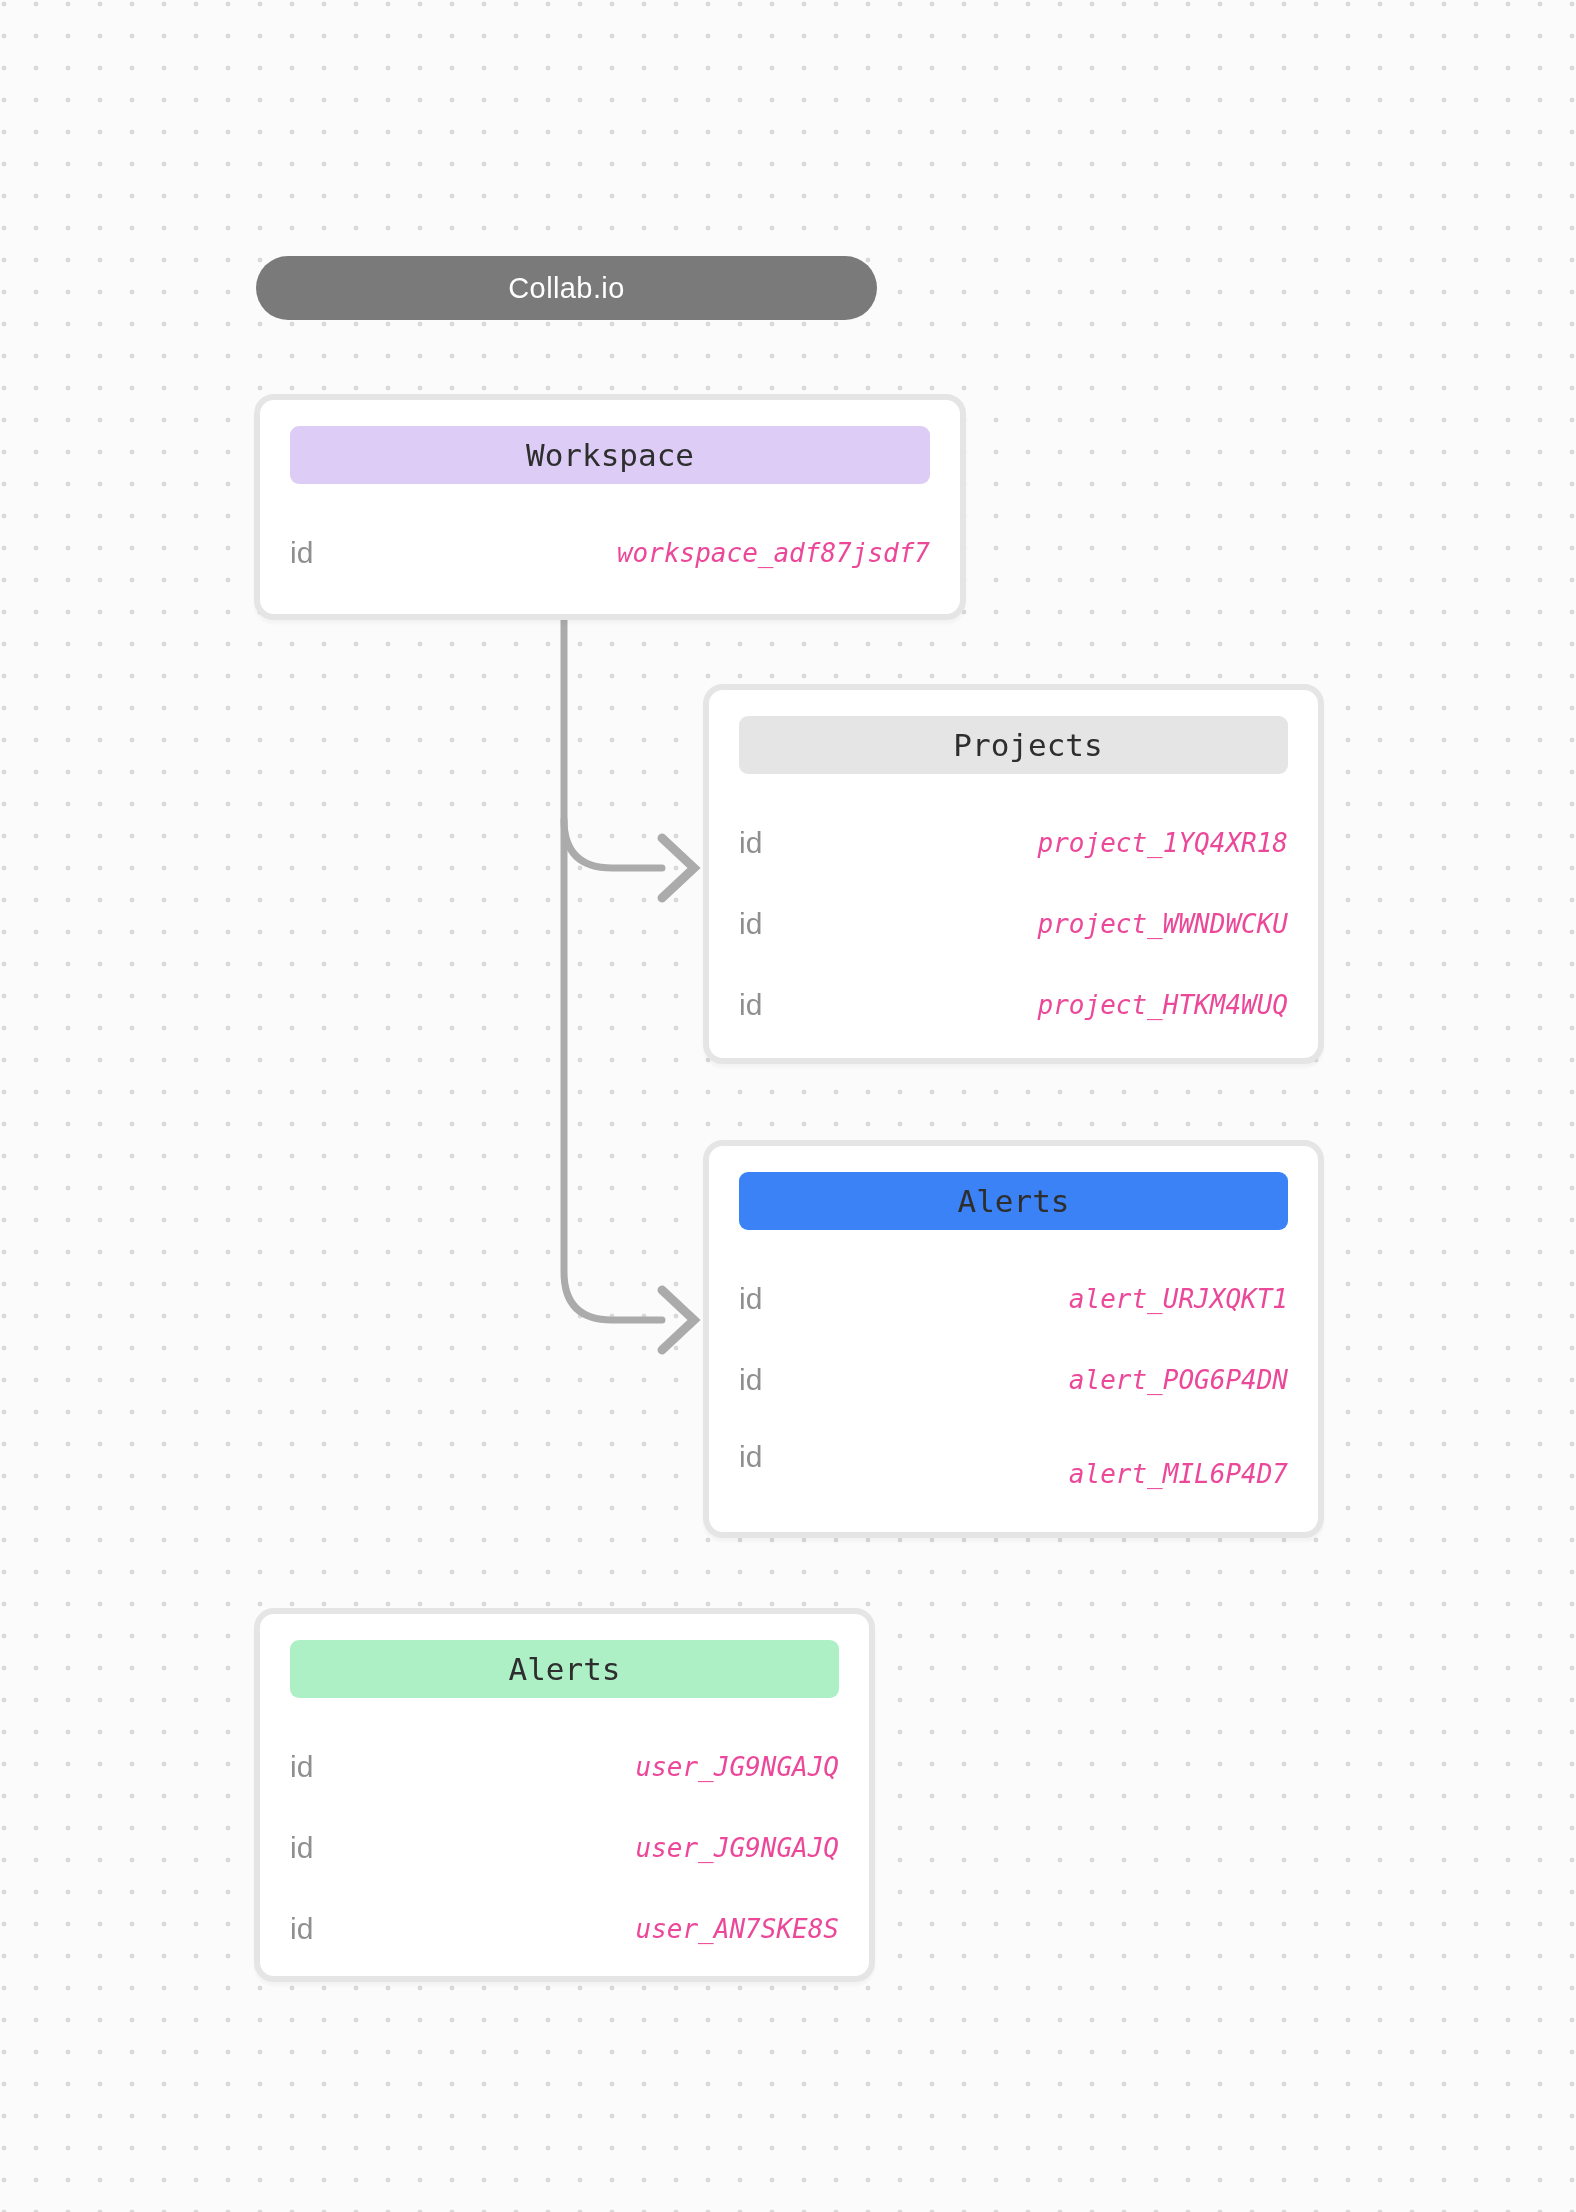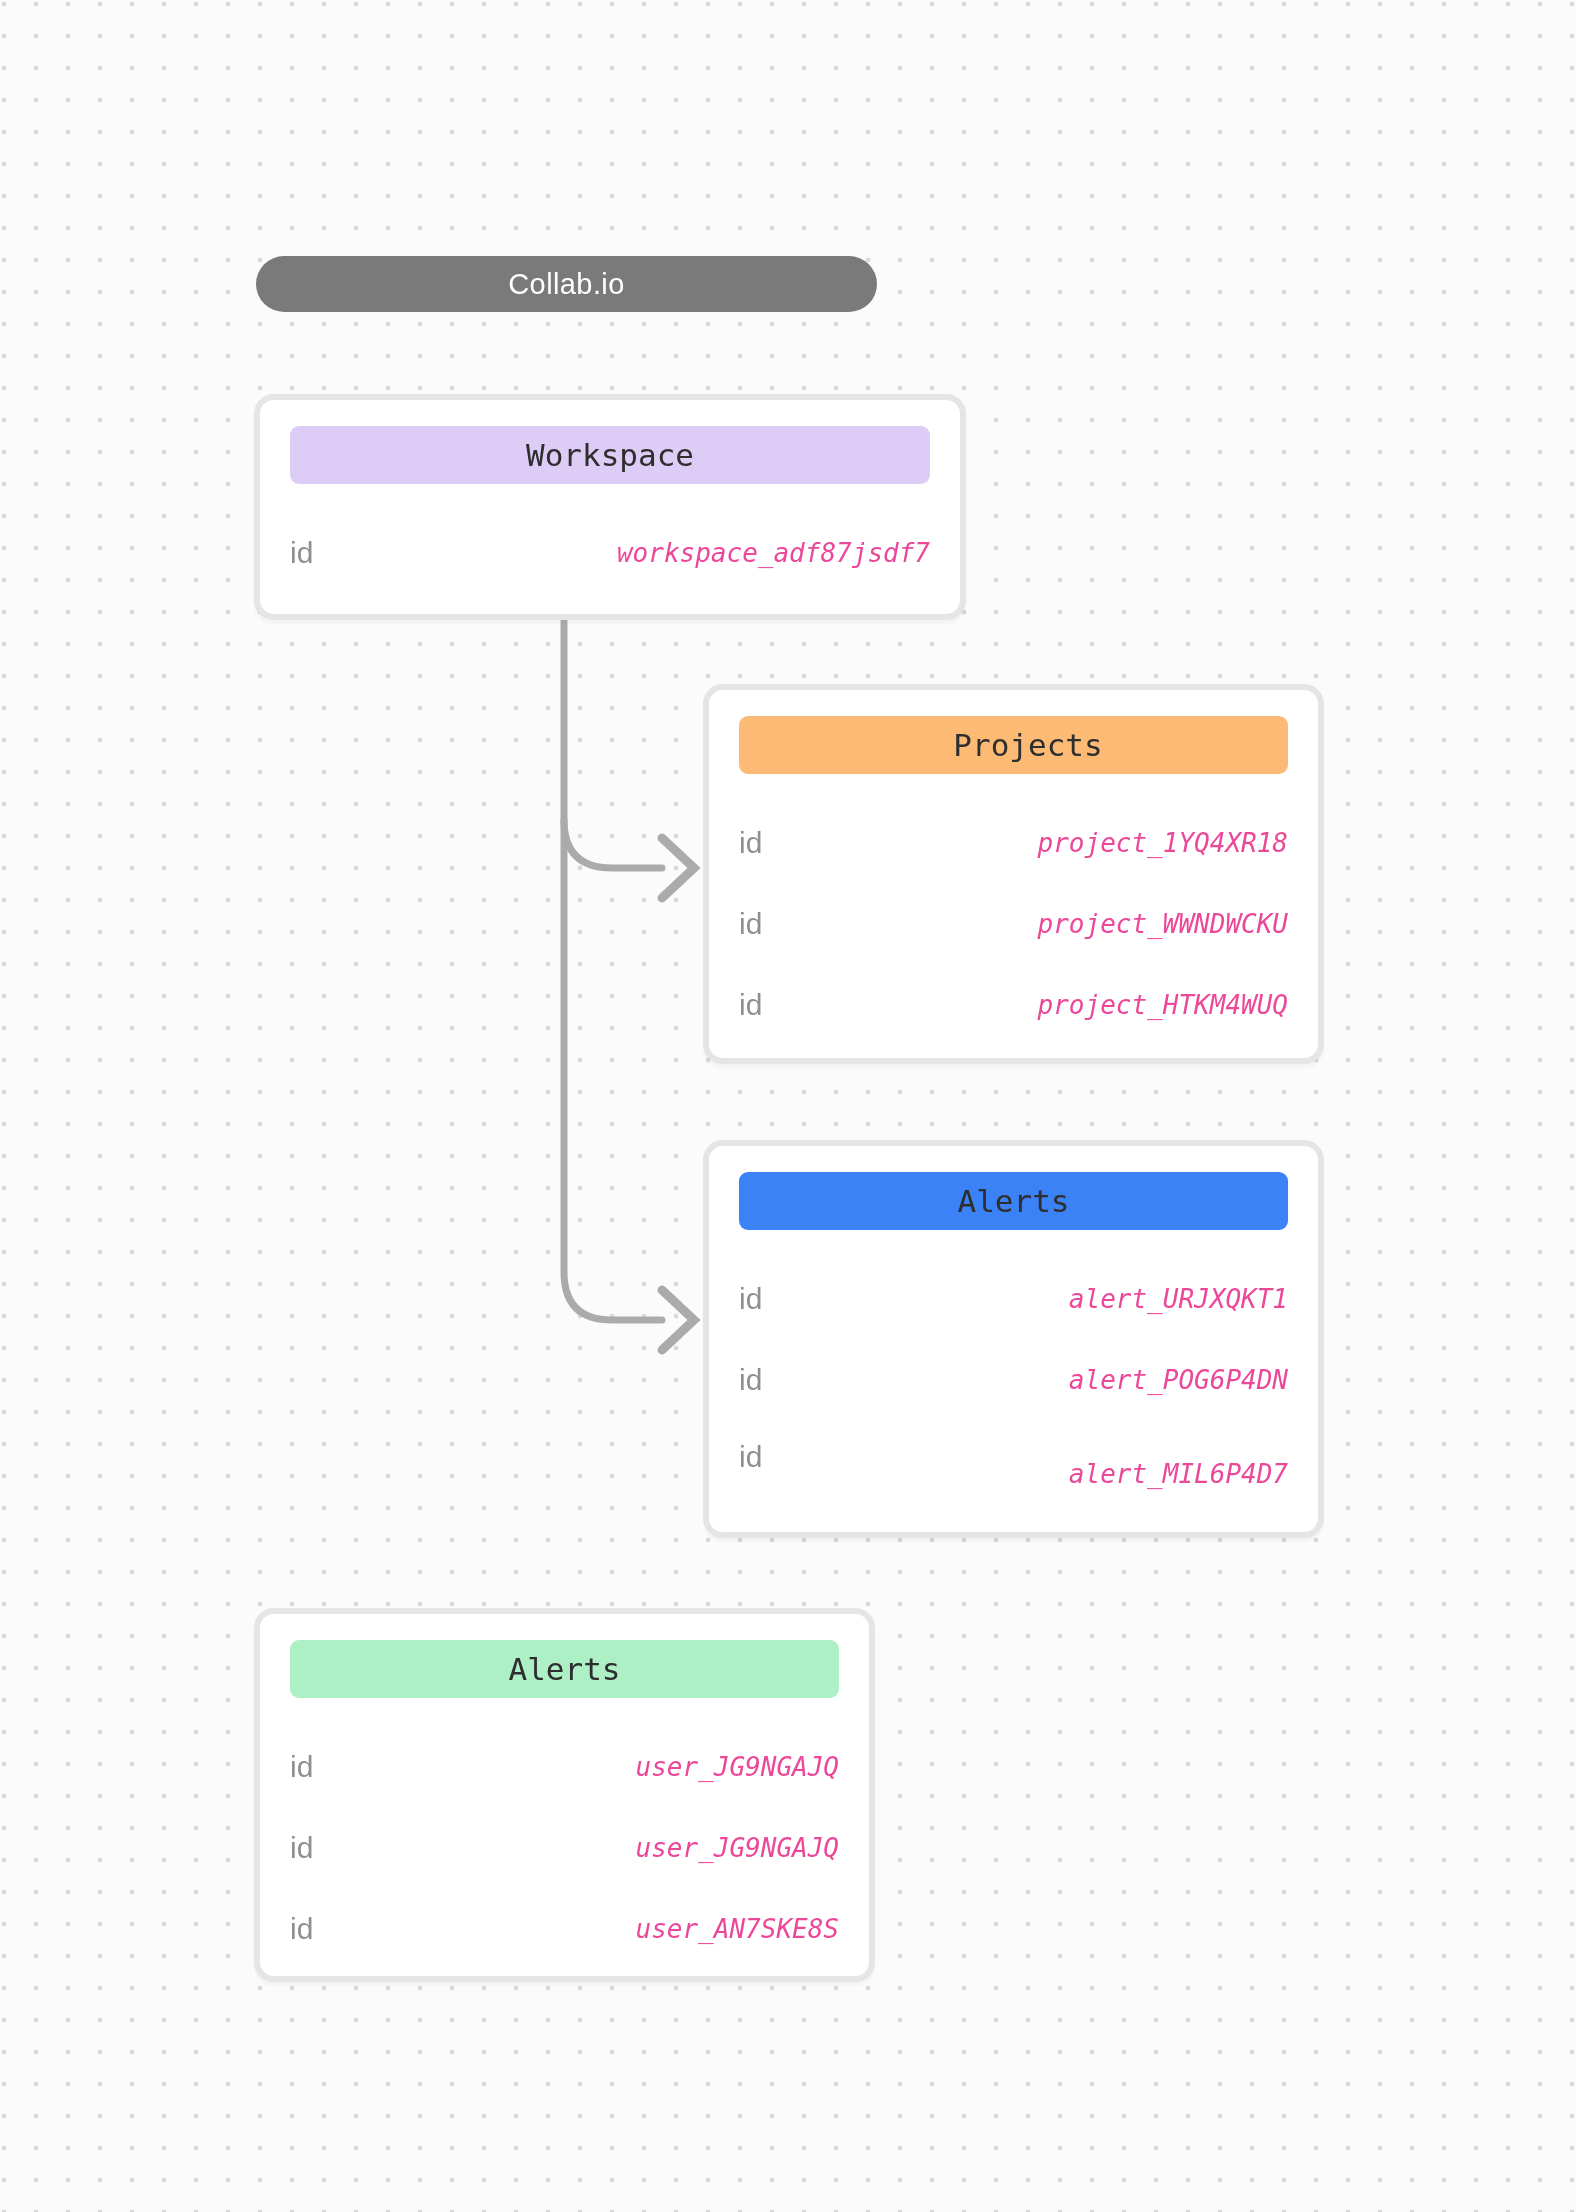--- a/index.html
+++ b/index.html
@@ -10,21 +10,21 @@
     overflow: hidden;
     background-color: #fbfbfb;
     background-image: radial-gradient(circle, #d9d9d9 2.1px, transparent 2.7px);
     background-size: 32px 32px;
     background-position: -12px -12px;
     font-family: "Liberation Sans", sans-serif;
   }
   .node { position: absolute; box-sizing: border-box; }
 
   .pill {
-    left: 256px; top: 256px; width: 621px; height: 56px;
+    left: 256px; top: 256px; width: 621px; height: 64px;
     border-radius: 32px;
     display: flex; align-items: center; justify-content: center;
     font-size: 29px; font-weight: 500; letter-spacing: 0.4px;
   }
 
   .card {
     background: #ffffff;
     border: 6px solid #e5e5e5;
     border-radius: 20px;
     padding: 26px 30px 0 30px;
@@ -83,21 +83,21 @@
     </div>
     <div class="card-body">
       <div class="row">
         <span class="row-label">id</span>
         <span class="row-value">workspace_adf87jsdf7</span>
       </div>
     </div>
   </div>
 
   <div id="card-projects" class="node card">
-    <div class="card-header" style="background-color: #fdba74; padding-left: 29px;">
+    <div class="card-header" style="background-color: #e5e5e5; padding-left: 29px;">
       <span>Projects</span>
     </div>
     <div class="card-body">
       <div class="row">
         <span class="row-label">id</span>
         <span class="row-value">project_1YQ4XR18</span>
       </div>
       <div class="row">
         <span class="row-label">id</span>
         <span class="row-value">project_WWNDWCKU</span>

